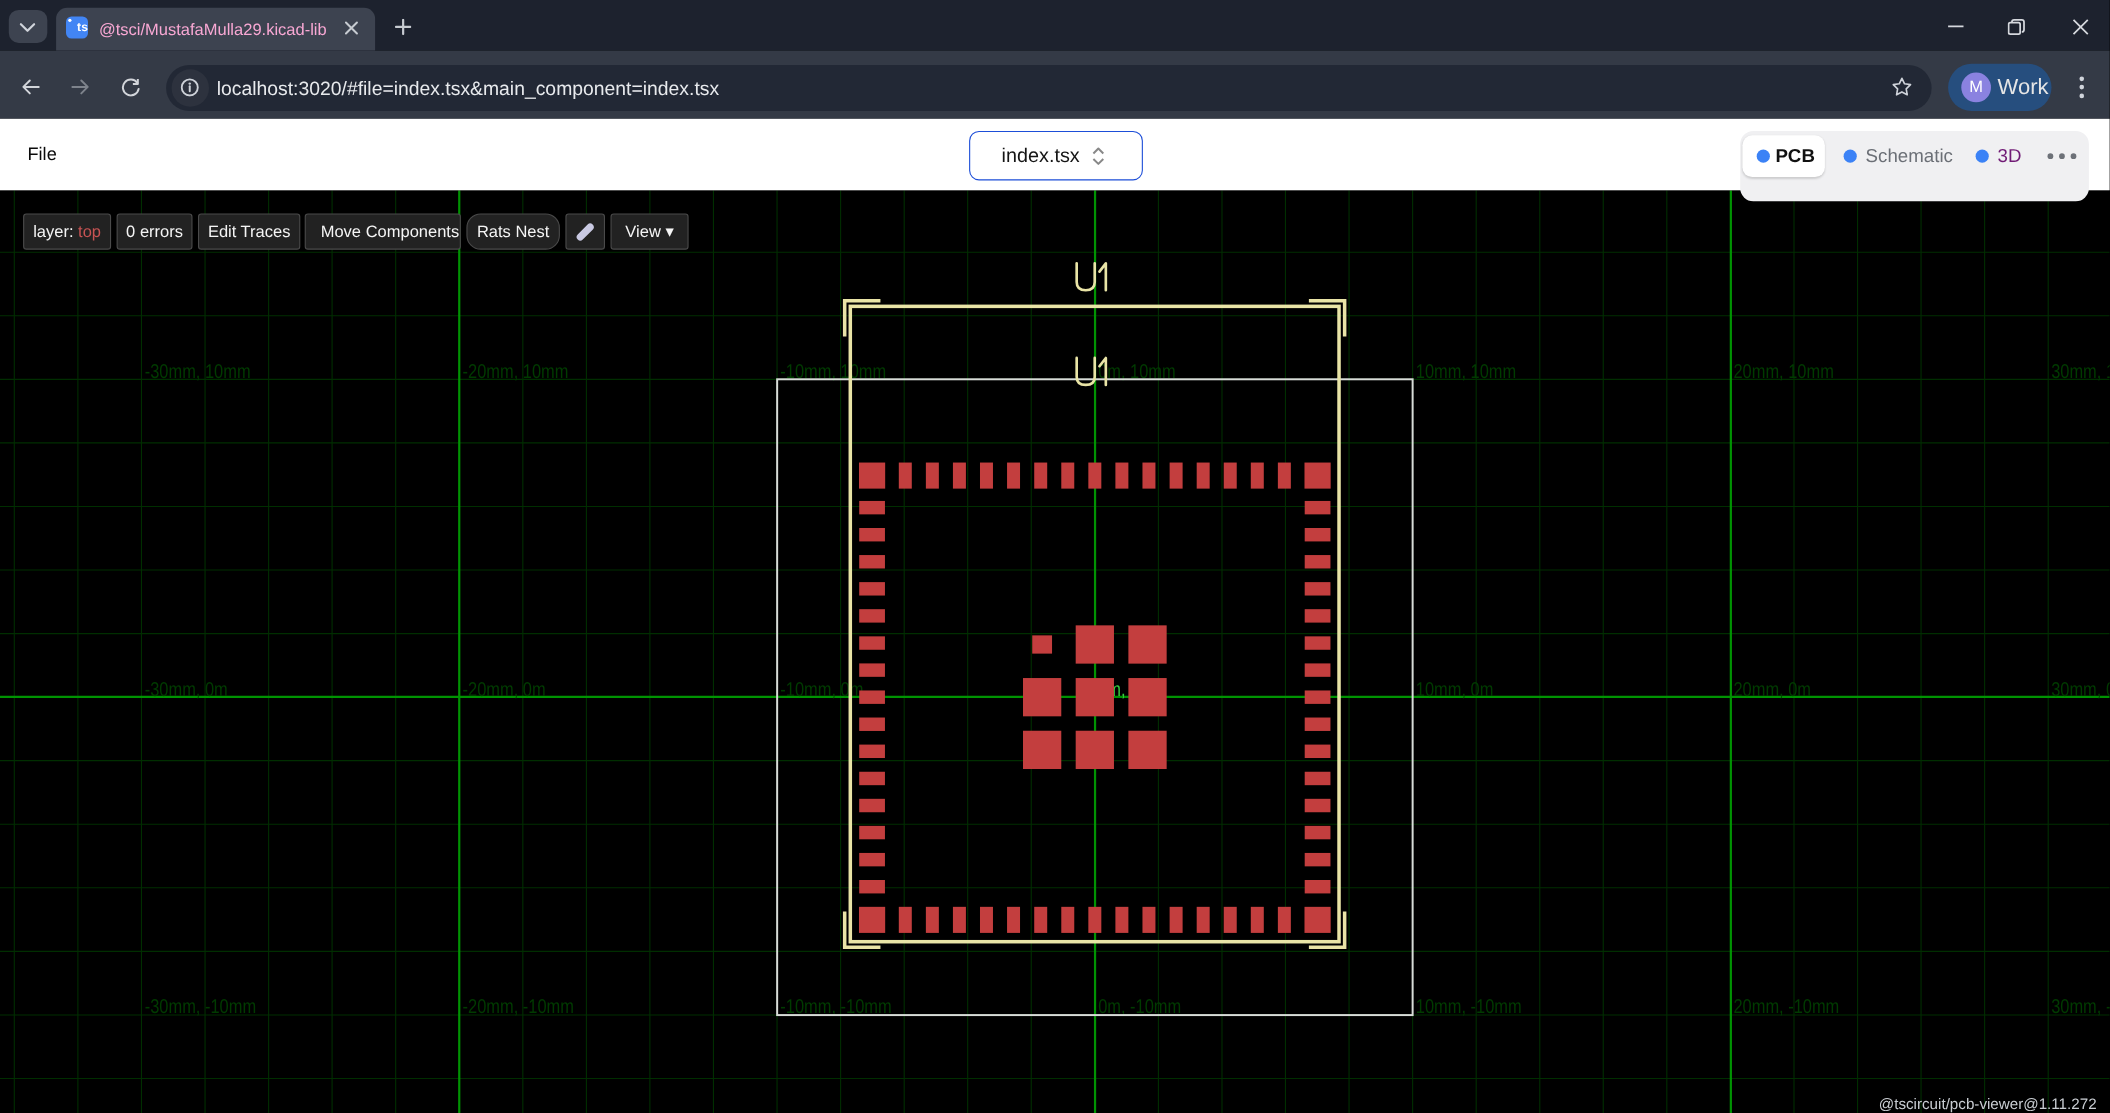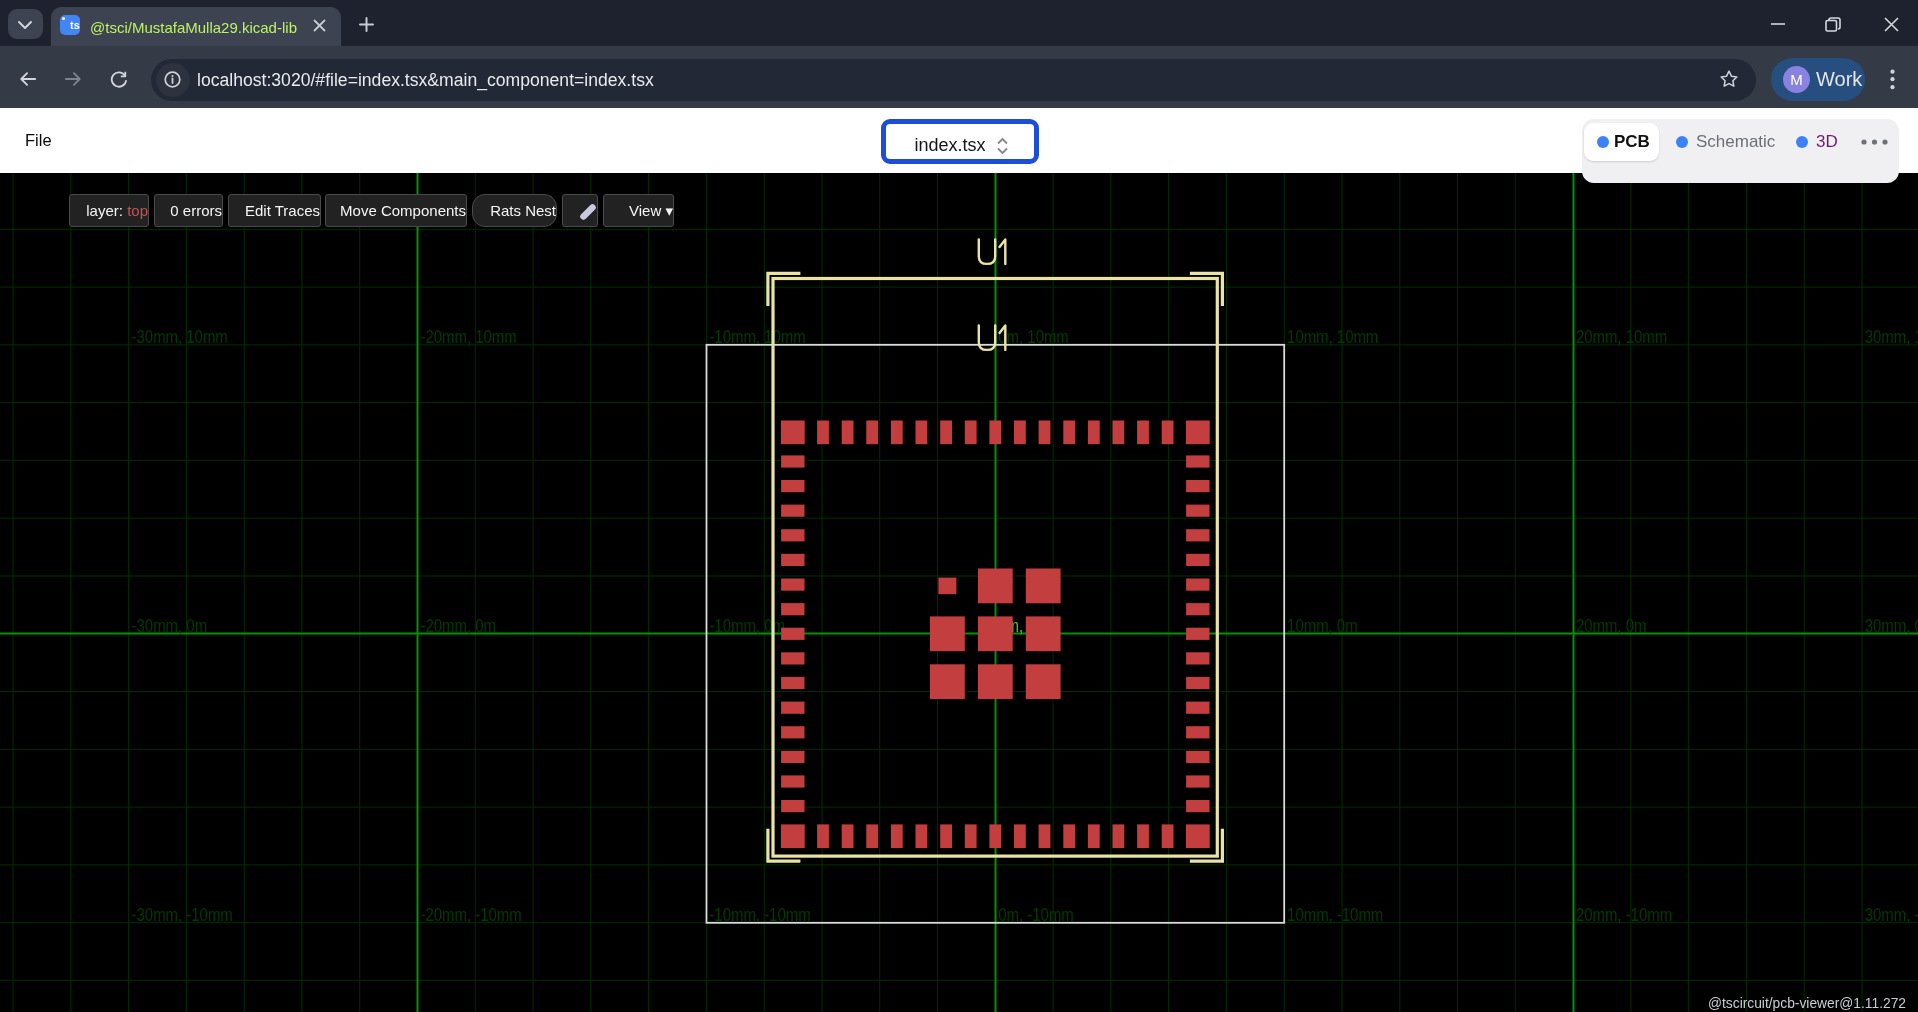--- a/index.html
+++ b/index.html
@@ -7,36 +7,36 @@
 #page { position:relative; width:1918px; height:1012px; }
 
 #titlebar { position:absolute; left:0; top:0; width:1918px; height:46px; background:#1d222e; }
 #addrrow { position:absolute; left:0; top:46px; width:1918px; height:62px; background:#343a46; }
 #apphdr  { position:absolute; left:0; top:108px; width:1918px; height:65px; background:#ffffff; }
 .ico { position:absolute; }
 #tabsearch { position:absolute; left:8px; top:9px; width:35px; height:30px; background:#3d4350; border-radius:9px; }
 #tab { position:absolute; left:51px; top:7px; width:290px; height:39px; background:#3d4350; border-radius:10px 10px 0 0; }
 #tab .fav { position:absolute; left:9px; top:8px; width:20px; height:20px; border-radius:5px; background:#4285f4; color:#fff; font-size:11px; font-weight:bold; text-align:center; line-height:21px;padding-left:10px; }
 #tab .fav .dot { position:absolute; left:2px; top:2px; width:3px; height:3px; border-radius:50%; background:#fff; }
-#tab .title { position:absolute; left:39px; top:12px; font-size:15px; color:#bef264; white-space:nowrap; }
+#tab .title { position:absolute; left:39px; top:12px; font-size:15px; color:#f9a8d4; white-space:nowrap; }
 .urlpill { position:absolute; left:151px; top:59px; width:1605px; height:42px; background:#222835; border-radius:21px; }
 #infobtn { position:absolute; left:156px; top:63px; width:34px; height:34px; border-radius:50%; background:#2d323e; }
 #urltxt { position:absolute; left:197px; top:59px; height:42px; line-height:42px; font-size:17.6px; color:#e8eaed; letter-spacing:0px; }
 #workpill { position:absolute; left:1771px; top:58px; width:94px; height:43px; border-radius:22px; background:#264e7e; }
 #workpill .av { position:absolute; left:12px; top:8px; width:27px; height:27px; border-radius:50%; background:#8a82e0; color:#fff; font-size:15px; text-align:center; line-height:27px; }
 #workpill .nm { position:absolute; left:45px; top:0; height:43px; line-height:43px; color:#e5e5e5; font-size:20px; }
 
 #filem { position:absolute; left:25px; top:108px; height:65px; line-height:65px; font-size:16.5px; color:#0a0a0a; font-weight:500; }
-#fsel { position:absolute; left:881px; top:119px; width:158px; height:45px; background:#fff; border:5px solid #1d4ed8; border-radius:9px; }
+#fsel { position:absolute; left:881px; top:119px; width:158px; height:45px; background:#fff; border:1px solid #1d4ed8; border-radius:9px; }
 #fsel .t { position:absolute; left:28.5px; top:0; height:43px; line-height:43px; font-size:18px; color:#151515; }
 #viewtabs { position:absolute; left:1582px; top:119px; width:317px; height:64px; background:#f0f0f2; border-radius:12px; }
 #pcbchip { position:absolute; left:2px; top:4px; width:75px; height:38px; background:#fff; border-radius:9px; box-shadow:0 1px 2px rgba(0,0,0,.15); }
 .vdot { display:inline-block; width:12px; height:12px; border-radius:50%; background:#3b82f6; vertical-align:-1px; margin-right:8px; }
 
-.pbtn { position:absolute; top:194px; height:33px; background:#222; border:1px solid #4a4a4a; border-radius:3px; color:#f5f5f5; font-size:15px; text-align:right; line-height:31px; white-space:nowrap;margin-left:48px; }
+.pbtn { position:absolute; top:194px; height:33px; background:#222; border:1px solid #4a4a4a; border-radius:3px; color:#f5f5f5; font-size:15px; text-align:center; line-height:31px; white-space:nowrap; }
 </style>
 </head>
 <body>
 <div id="page">
   <svg width="1918" height="839" viewBox="0 0 1918 839" style="position:absolute;left:0;top:173px;display:block">
 <rect x="0" y="0" width="1918" height="839" fill="#000"></rect>
 <line x1="13.0" y1="0" x2="13.0" y2="839" stroke="#002e00" stroke-width="1"></line>
 <line x1="70.8" y1="0" x2="70.8" y2="839" stroke="#002e00" stroke-width="1"></line>
 <line x1="128.6" y1="0" x2="128.6" y2="839" stroke="#002e00" stroke-width="1"></line>
 <line x1="186.4" y1="0" x2="186.4" y2="839" stroke="#002e00" stroke-width="1"></line>

